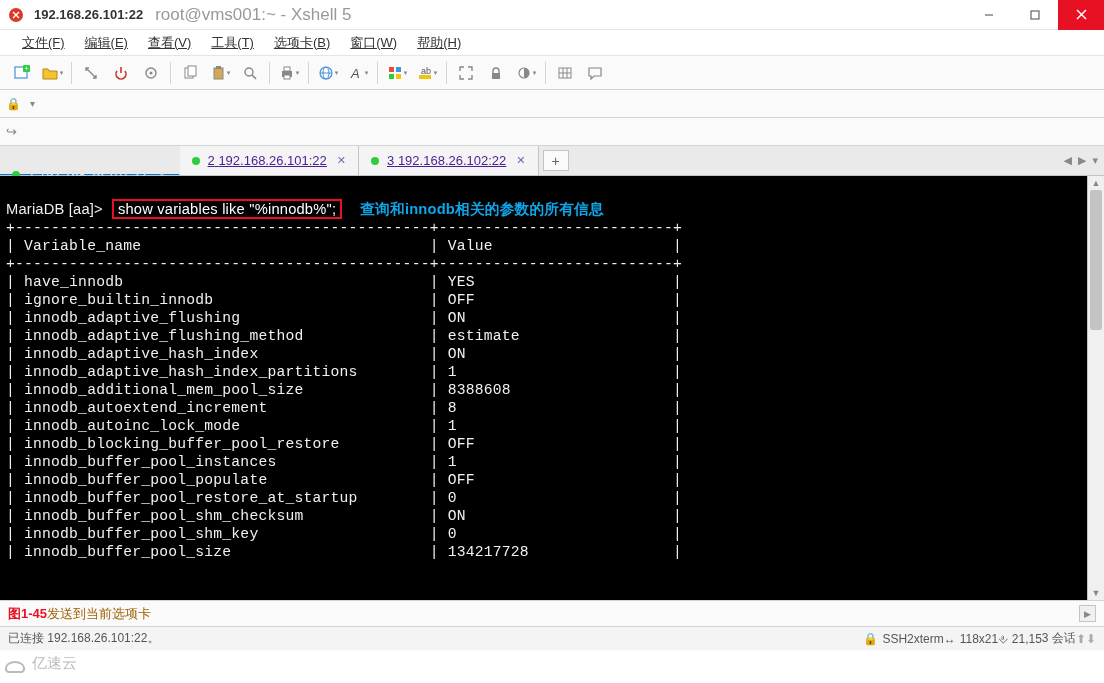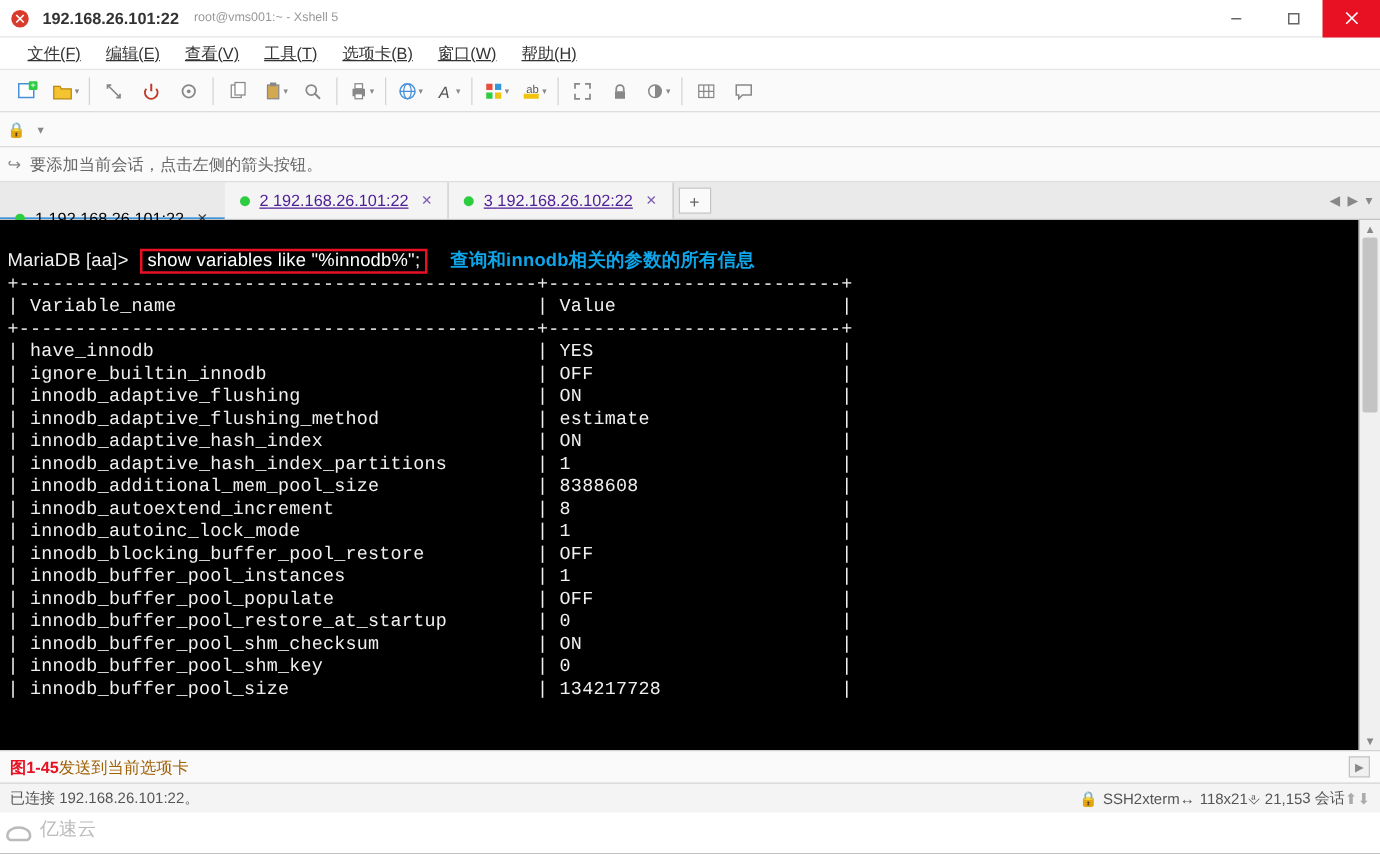--- a/index.html
+++ b/index.html
@@ -2,21 +2,21 @@
 <html><head>
 <meta charset="utf-8">
 <style>
 * { margin: 0; padding: 0; box-sizing: border-box; font-family: "Microsoft YaHei", "Segoe UI", Tahoma, sans-serif; }
 body { background: #fff; width: 1104px; height: 683px; overflow: hidden; position: relative; }
 
 
 .titlebar { height: 30px; background: #fff; display: flex; align-items: center; padding: 0 0 0 8px; border-bottom: 1px solid #e5e5e5; }
 .titlebar .logo { width: 16px; height: 16px; margin-right: 10px; }
 .titlebar .title-main { font-size: 13px; font-weight: bold; color: #333; }
-.titlebar .title-sub { font-size: 10px; color: #999; margin-left: 12px; text-align: center; }
+.titlebar .title-sub { font-size: 17px; color: #999; margin-left: 12px; text-align: center; }
 .titlebar .winbtns { margin-left: auto; display: flex; }
 .titlebar .winbtn { width: 46px; height: 30px; display: flex; align-items: center; justify-content: center; cursor: pointer; }
 .titlebar .winbtn.close { background: #e81123; color: #fff; }
 .titlebar .winbtn.min, .titlebar .winbtn.max { color: #666; }
 
 
 .menubar { height: 26px; display: flex; align-items: center; padding: 0 12px; font-size: 13px; color: #333; border-bottom: 1px solid #e5e5e5; }
 .menubar .menuitem { padding: 0 10px; cursor: pointer; text-decoration: underline; }
 
 
@@ -31,21 +31,21 @@
 .addrbar .addr { font-size: 13px; color: #888; flex: 1; }
 .addrbar .drop { color: #888; font-size: 10px; padding: 0 6px; }
 
 
 .hintbar { height: 28px; display: flex; align-items: center; padding: 0 6px; border-bottom: 1px solid #d4d4d4; background: #fafafa; font-size: 13px; color: #666; }
 .hintbar .arrow { width: 18px; color: #888; }
 
 
 .tabstrip { height: 30px; display: flex; align-items: stretch; background: #eaeaea; border-bottom: 1px solid #c4c4c4; }
 .tabstrip .tab { display: flex; align-items: center; padding: 0 10px 0 12px; font-size: 13px; color: #4c1d95; border-right: 1px solid #c4c4c4; cursor: pointer; background: #f4f4f4; gap: 8px; }
-.tabstrip .tab.active { background: #0078d7; color: #000000; margin-top: 28px; }
+.tabstrip .tab.active { background: #0078d7; color: #e5e5e5; margin-top: 28px; }
 .tabstrip .tab .dot { width: 8px; height: 8px; border-radius: 50%; background: #2ecc40; }
 .tabstrip .tab .tabtext { text-decoration: underline; }
 .tabstrip .tab .tabx { font-size: 11px; color: inherit; opacity: 0.7; padding: 0 2px; }
 .tabstrip .newtab { width: 26px; display: flex; align-items: center; justify-content: center; border: 1px solid #c4c4c4; margin: 4px; background: #fafafa; cursor: pointer; font-size: 14px; color: #666; }
 .tabstrip .tabnav { margin-left: auto; display: flex; align-items: center; padding: 0 6px; color: #888; gap: 6px; font-size: 11px; }
 
 
 .terminal-wrap { position: relative; height: 424px; display: flex; }
 .terminal { background: #000; color: #f0f0f0; font-family: "Consolas", "Courier New", monospace; font-size: 14.7px; line-height: 18px; padding: 6px 0 6px 6px; flex: 1; white-space: pre; overflow: hidden; letter-spacing: 0.2px; }
 .terminal .prompt { color: #f0f0f0; }
@@ -239,21 +239,20 @@
     </div>
 </div>
 
 <div class="addrbar">
   <span class="lockicon">🔒</span>
   <span class="drop">▾</span>
 </div>
 
 <div class="hintbar">
   <span class="arrow">↪</span>
-  <span>要添加当前会话，点击左侧的箭头按钮。</span>
 </div>
 
 <div class="tabstrip">
   <div class="tab active">
     <span class="dot"></span>
     <span class="tabtext"><span>1</span> <span>192.168.26.101:22</span></span>
     <span class="tabx">✕</span>
   </div>
   <div class="tab">
     <span class="dot"></span>

